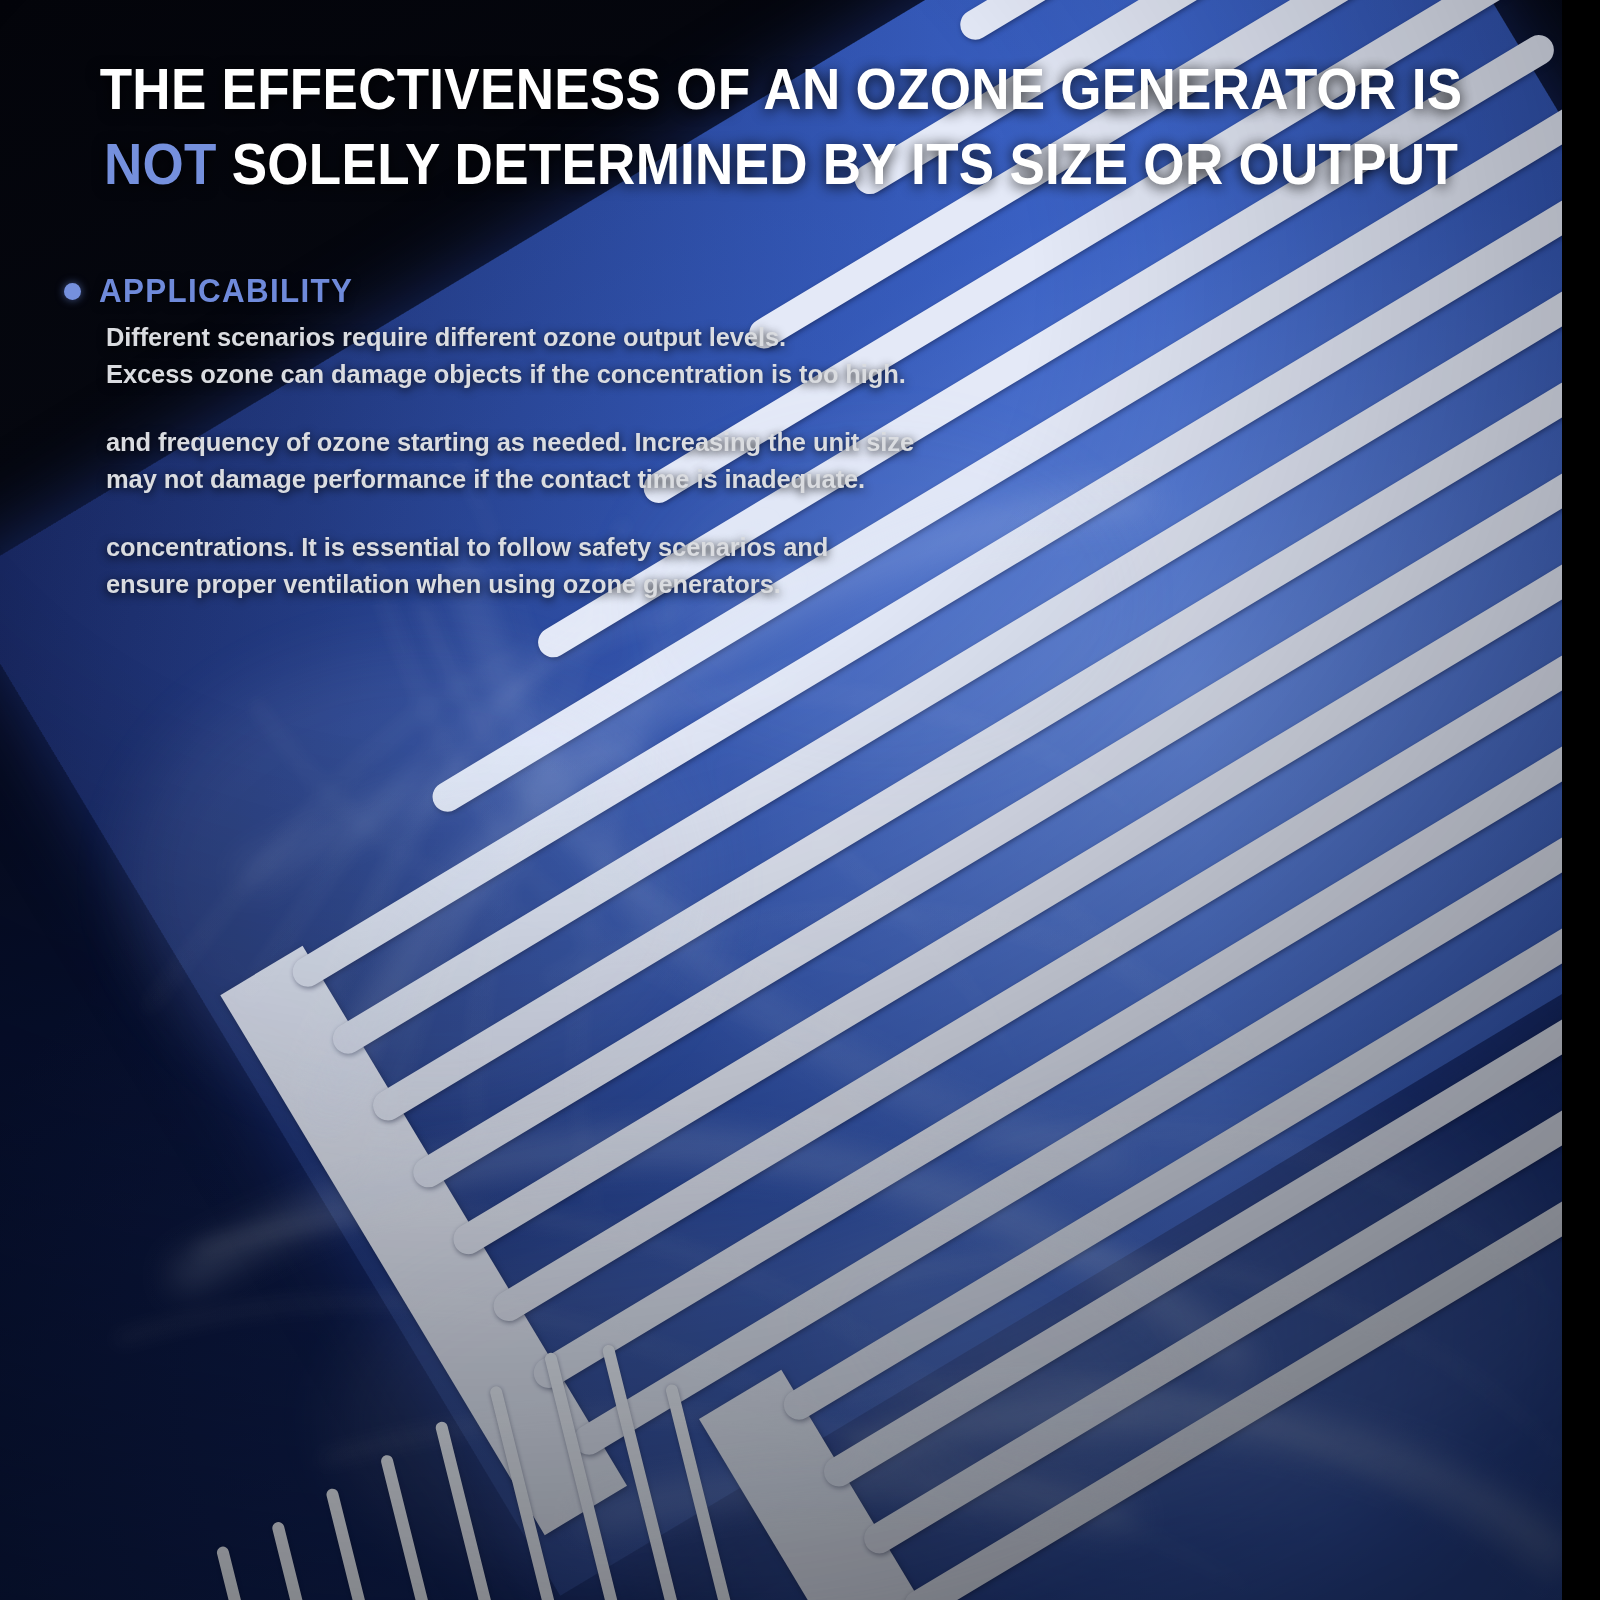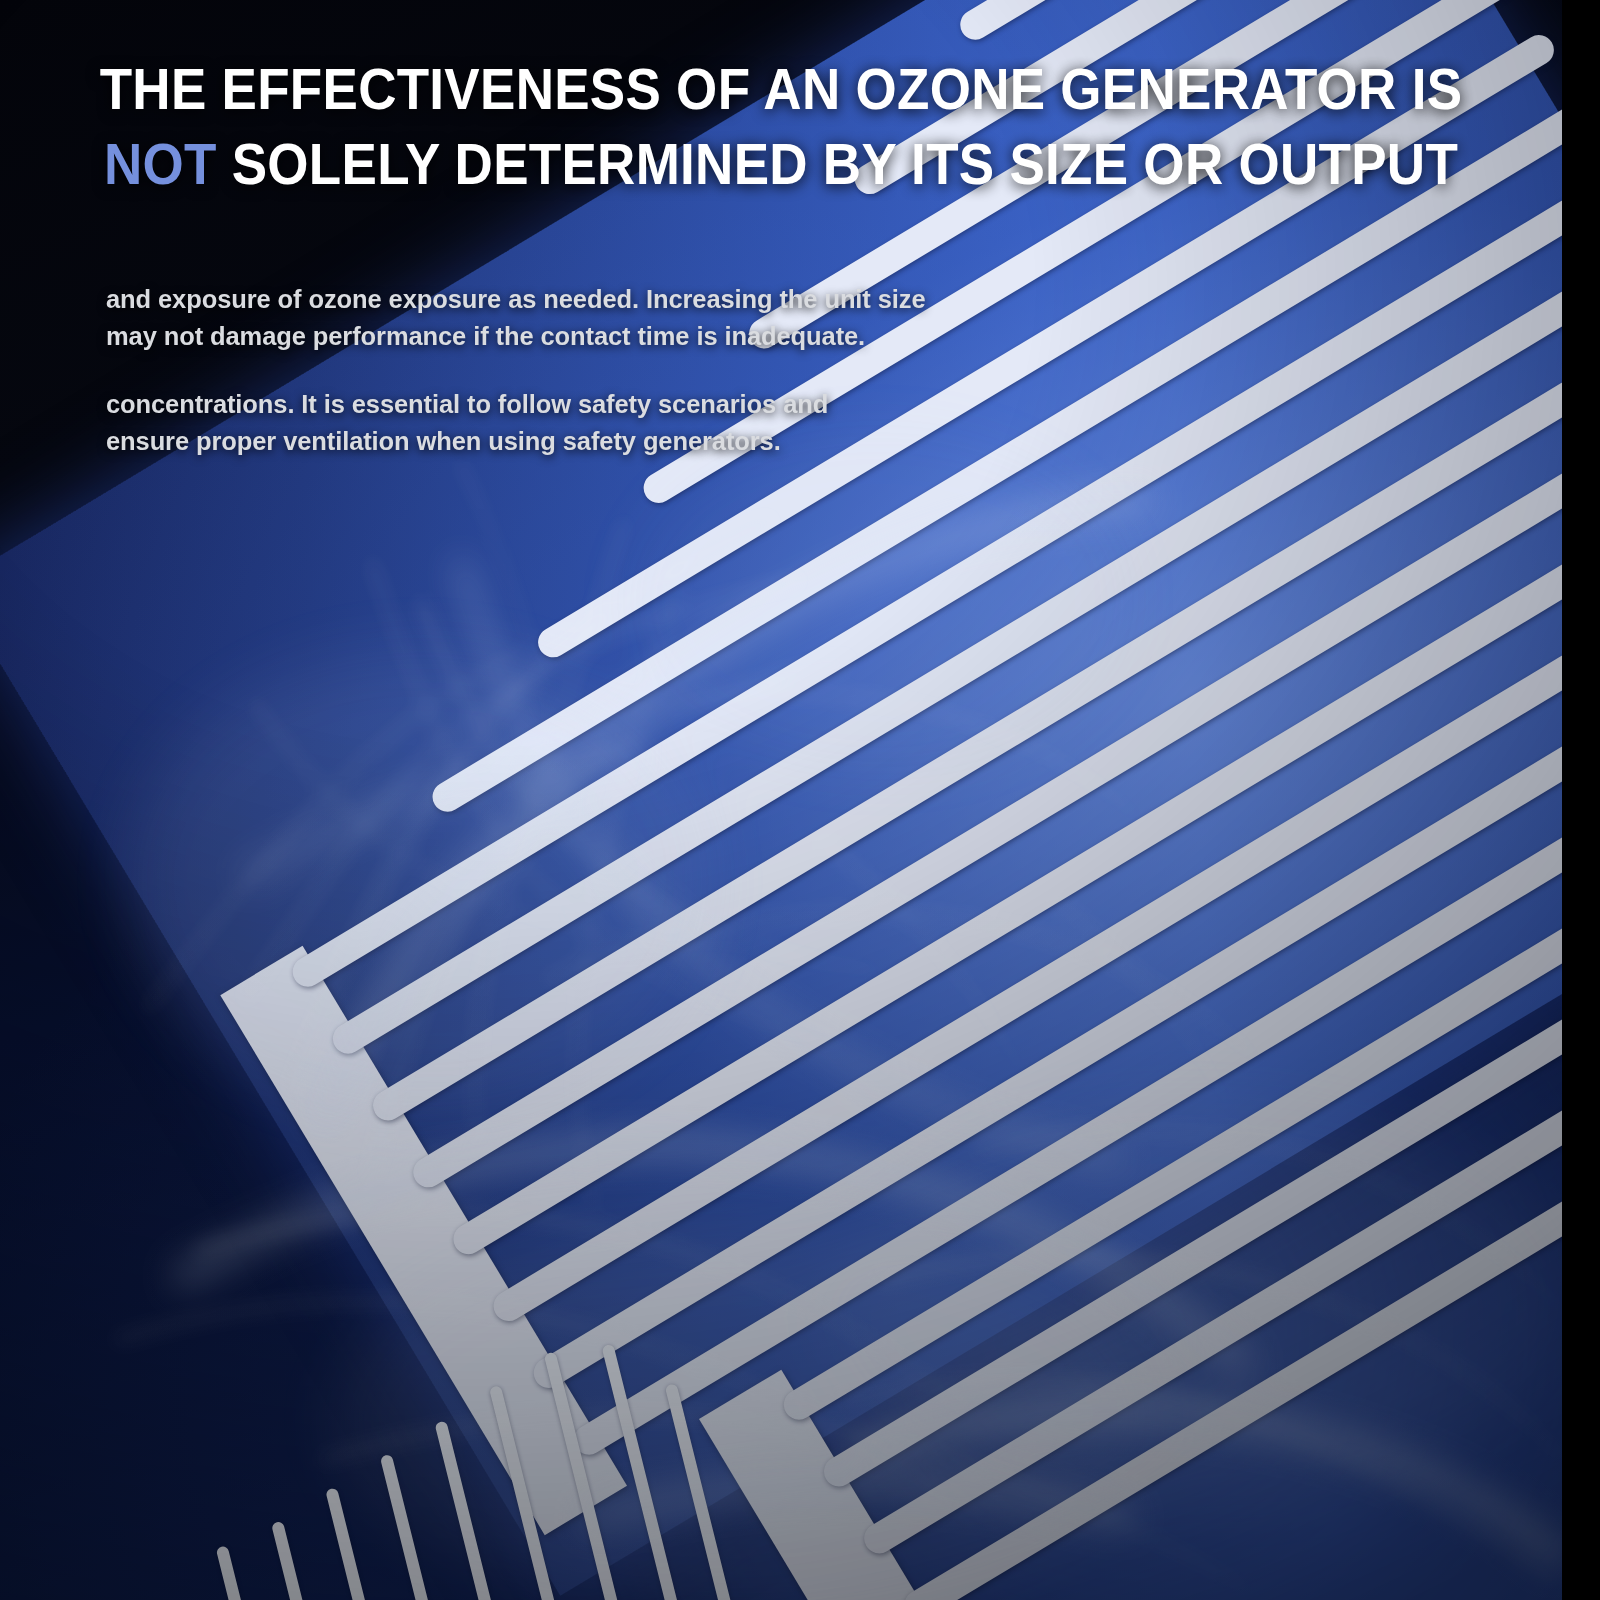--- a/index.html
+++ b/index.html
@@ -204,29 +204,39 @@
 
   <div class="vignette"></div>
 
   <div class="title">
     <div>THE EFFECTIVENESS OF AN OZONE GENERATOR IS</div>
     <div><span class="not">NOT</span><span> SOLELY DETERMINED BY ITS SIZE OR OUTPUT</span></div>
   </div>
 
   <div class="sections">
 
+    <div class="section s-applicability">
+      <div class="head-row">
+        <span class="dot"></span>
+        <span class="head">APPLICABILITY</span>
+      </div>
+      <div class="body">
+        <div>Different scenarios require different ozone output levels.</div>
+        <div>Excess ozone can damage objects if the concentration is too high.</div>
+      </div>
+    </div>
 
     <div class="section s-contact">
       <div class="body">
-        <div>and exposure of ozone exposure as needed. Increasing the unit size</div>
+        <div>and frequency of ozone starting as needed. Increasing the unit size</div>
         <div>may not damage performance if the contact time is inadequate.</div>
       </div>
     </div>
 
     <div class="section s-safety">
       <div class="body">
         <div>concentrations. It is essential to follow safety scenarios and</div>
-        <div>ensure proper ventilation when using safety generators.</div>
+        <div>ensure proper ventilation when using ozone generators.</div>
       </div>
     </div>
 
   </div>
 </div>
 
 </body></html>

